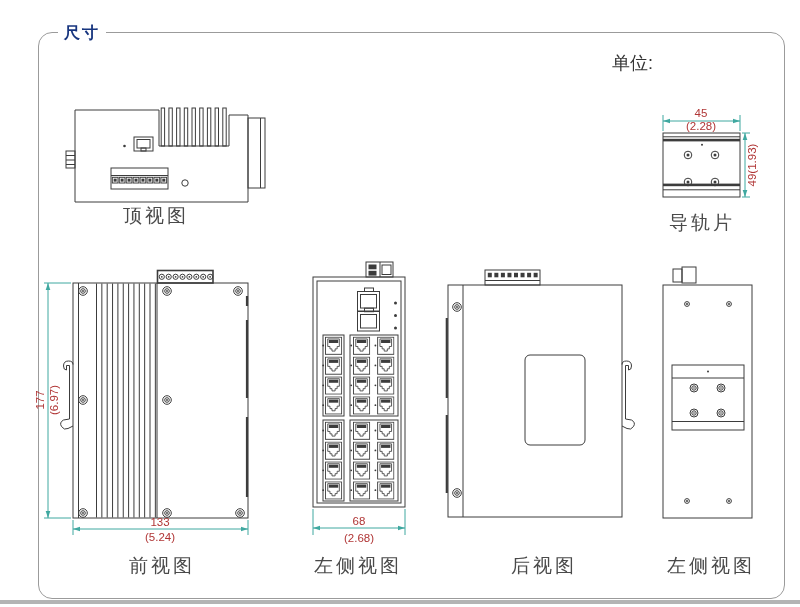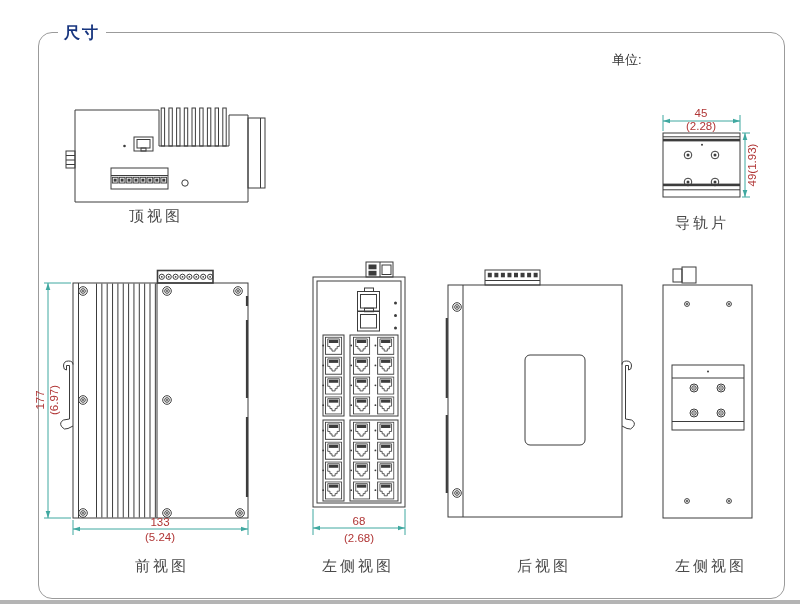--- a/index.html
+++ b/index.html
@@ -6,26 +6,26 @@
     --blue:#17357f; --red:#b03535; --teal:#3fa8a0; --line:#3c3c3c; --border:#9b9b9b;
   }
   html,body{margin:0;padding:0;background:#fff;}
   #stage{position:relative;width:800px;height:607px;background:#fff;overflow:hidden;
          font-family:"Liberation Sans","DejaVu Sans",sans-serif;color:#3a3a3a;}
   .panel-border{position:absolute;left:38px;top:32px;width:745px;height:565px;
     border:1.5px solid var(--border);border-radius:14px;}
   .panel-title{position:absolute;left:58px;top:23px;background:#fff;padding:0 6px;
     font-size:16px;font-weight:bold;color:var(--blue);letter-spacing:2px;}
   .units{position:absolute;left:612px;top:51px;display:flex;gap:7px;
-    font-size:13px;color:#333;}
+    font-size:18px;color:#333;}
   .frac{display:inline-block;text-align:center;line-height:1.15;}
   .frac .num{display:block;border-bottom:1.4px solid #444;padding:0 5px 1px 5px;}
   .frac .den{display:block;padding-top:1px;}
   svg{position:absolute;left:0;top:0;}
-  .view-label{position:absolute;transform:translate(-50%,-50%);font-size:15px;
+  .view-label{position:absolute;transform:translate(-50%,-50%);font-size:19px;
     letter-spacing:3px;color:#4a4a4a;white-space:nowrap;}
   .dim{position:absolute;transform:translate(-50%,-50%);font-size:11.5px;
     color:var(--red);white-space:nowrap;}
   .dim.rot{transform:translate(-50%,-50%) rotate(-90deg);}
   .bottom-band{position:absolute;left:0;top:600px;width:800px;height:4px;background:#b4b4b4;}
 </style>
 </head>
 <body>
 
 <div id="stage">

